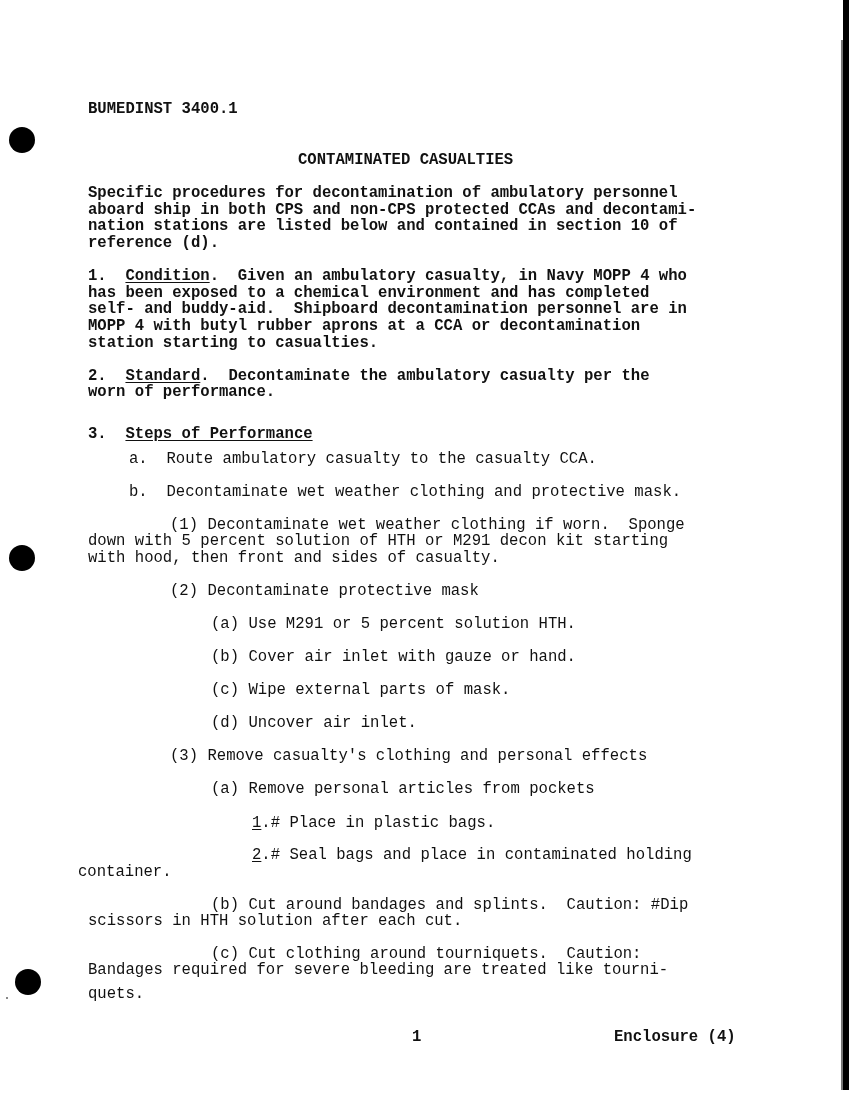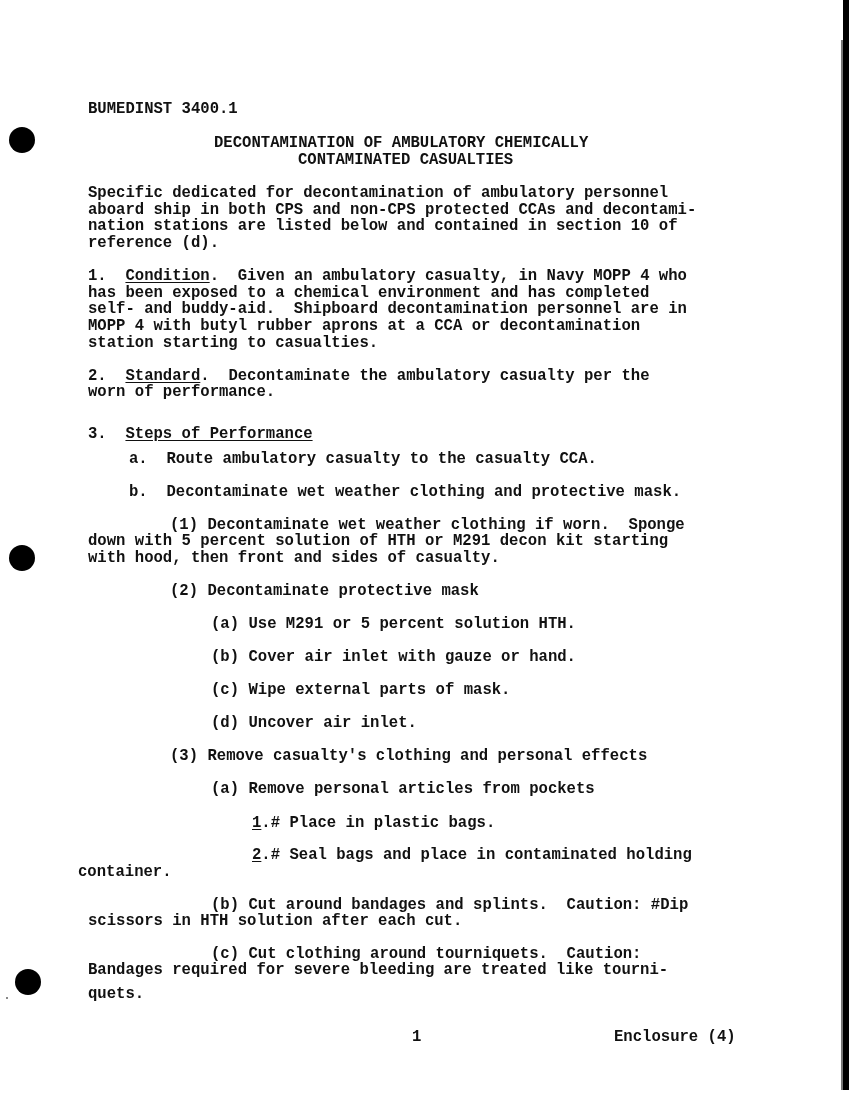--- a/index.html
+++ b/index.html
@@ -2,21 +2,21 @@
 <html><head>
   <meta charset="utf-8">
   <style>
     html, body { margin: 0; padding: 0; }
     body {
       width: 850px; height: 1107px; background: #ffffff; position: relative; overflow: hidden;
       color: #111111;
     }
     .page { position: absolute; left: 0; top: 0; width: 850px; height: 784px; }
     .mono { font-family: "Liberation Mono", "DejaVu Sans Mono", monospace; font-size: 15.6px; line-height: 16.6px; white-space: pre; font-weight: bold; }
-    .mono.light { font-weight: bold; }
+    .mono.light { font-weight: normal; }
     .line { position: absolute; }
     .u { text-decoration: underline; text-underline-offset: 2px; }
     .hole { position: absolute; width: 26px; height: 26px; border-radius: 50%; background: #000; }
     .edge-bar { position: absolute; left: 843px; top: 0; width: 6px; height: 1090px; background: #000; }
     .edge-bar-thin { position: absolute; left: 841px; top: 40px; width: 2px; height: 1050px; background: #777; }
     .speck { position: absolute; width: 2px; height: 2px; background: #888; }
   </style>
 </head>
 <body>
 
@@ -25,25 +25,24 @@
   <div class="hole" style="left:9px; top:127px;"></div>
   <div class="hole" style="left:9px; top:545px;"></div>
   <div class="hole" style="left:15px; top:969px;"></div>
   <div class="speck" style="left:6px; top:997px;"></div>
 
   <div class="edge-bar-thin"></div>
   <div class="edge-bar"></div>
 
   <div class="line mono" style="left:88px; top:101px;">BUMEDINST 3400.1</div>
 
-  <div class="line mono" style="left:214px; top:135px;">DECONTAMINATION OF AMBULATORY CHEMICALLY</div>
   <div class="line mono" style="left:298px; top:152px;">CONTAMINATED CASUALTIES</div>
 
   <div>
-    <div class="line mono" style="left:88px; top:185px;">Specific dedicated for decontamination of ambulatory personnel</div>
+    <div class="line mono" style="left:88px; top:185px;">Specific procedures for decontamination of ambulatory personnel</div>
     <div class="line mono" style="left:88px; top:202px;">aboard ship in both CPS and non-CPS protected CCAs and decontami-</div>
     <div class="line mono" style="left:88px; top:218px;">nation stations are listed below and contained in section 10 of</div>
     <div class="line mono" style="left:88px; top:235px;">reference (d).</div>
   </div>
 
   <div>
     <div class="line mono" style="left:88px; top:268px;"><span>1.</span>  <span class="u">Condition</span><span>.  Given an ambulatory casualty, in Navy MOPP 4 who</span></div>
     <div class="line mono" style="left:88px; top:285px;">has been exposed to a chemical environment and has completed</div>
     <div class="line mono" style="left:88px; top:301px;">self- and buddy-aid.  Shipboard decontamination personnel are in</div>
     <div class="line mono" style="left:88px; top:318px;">MOPP 4 with butyl rubber aprons at a CCA or decontamination</div>

